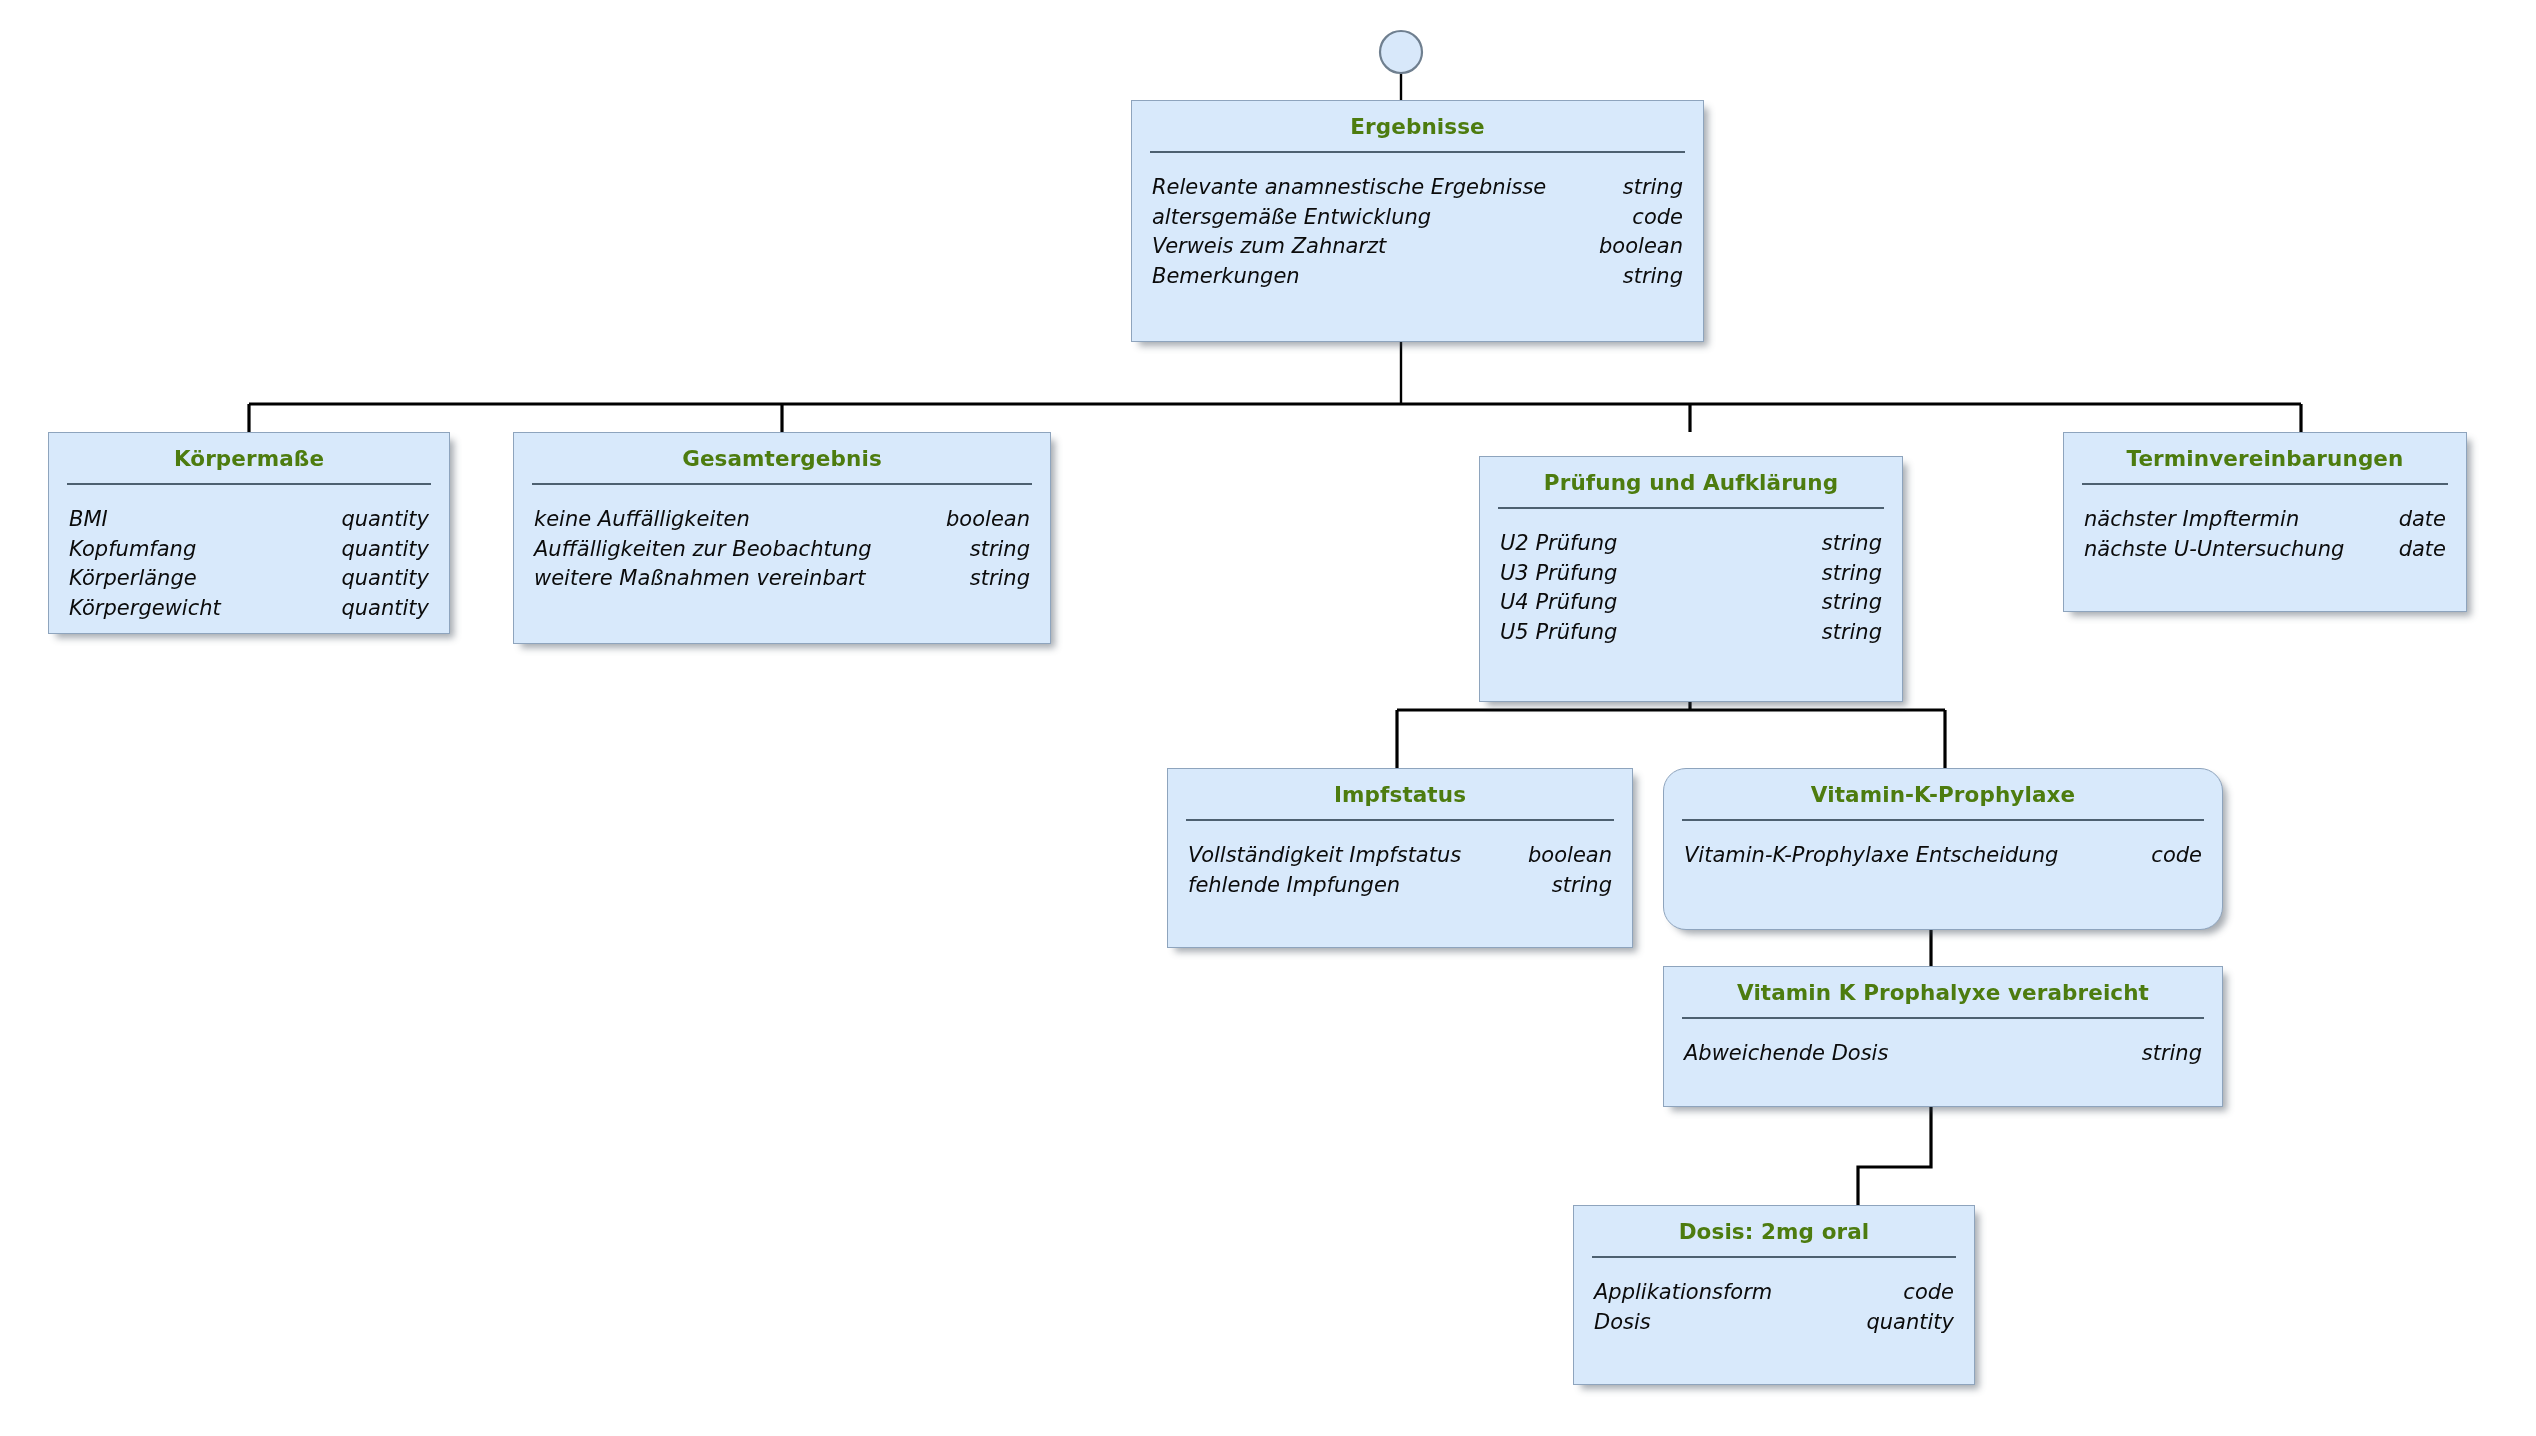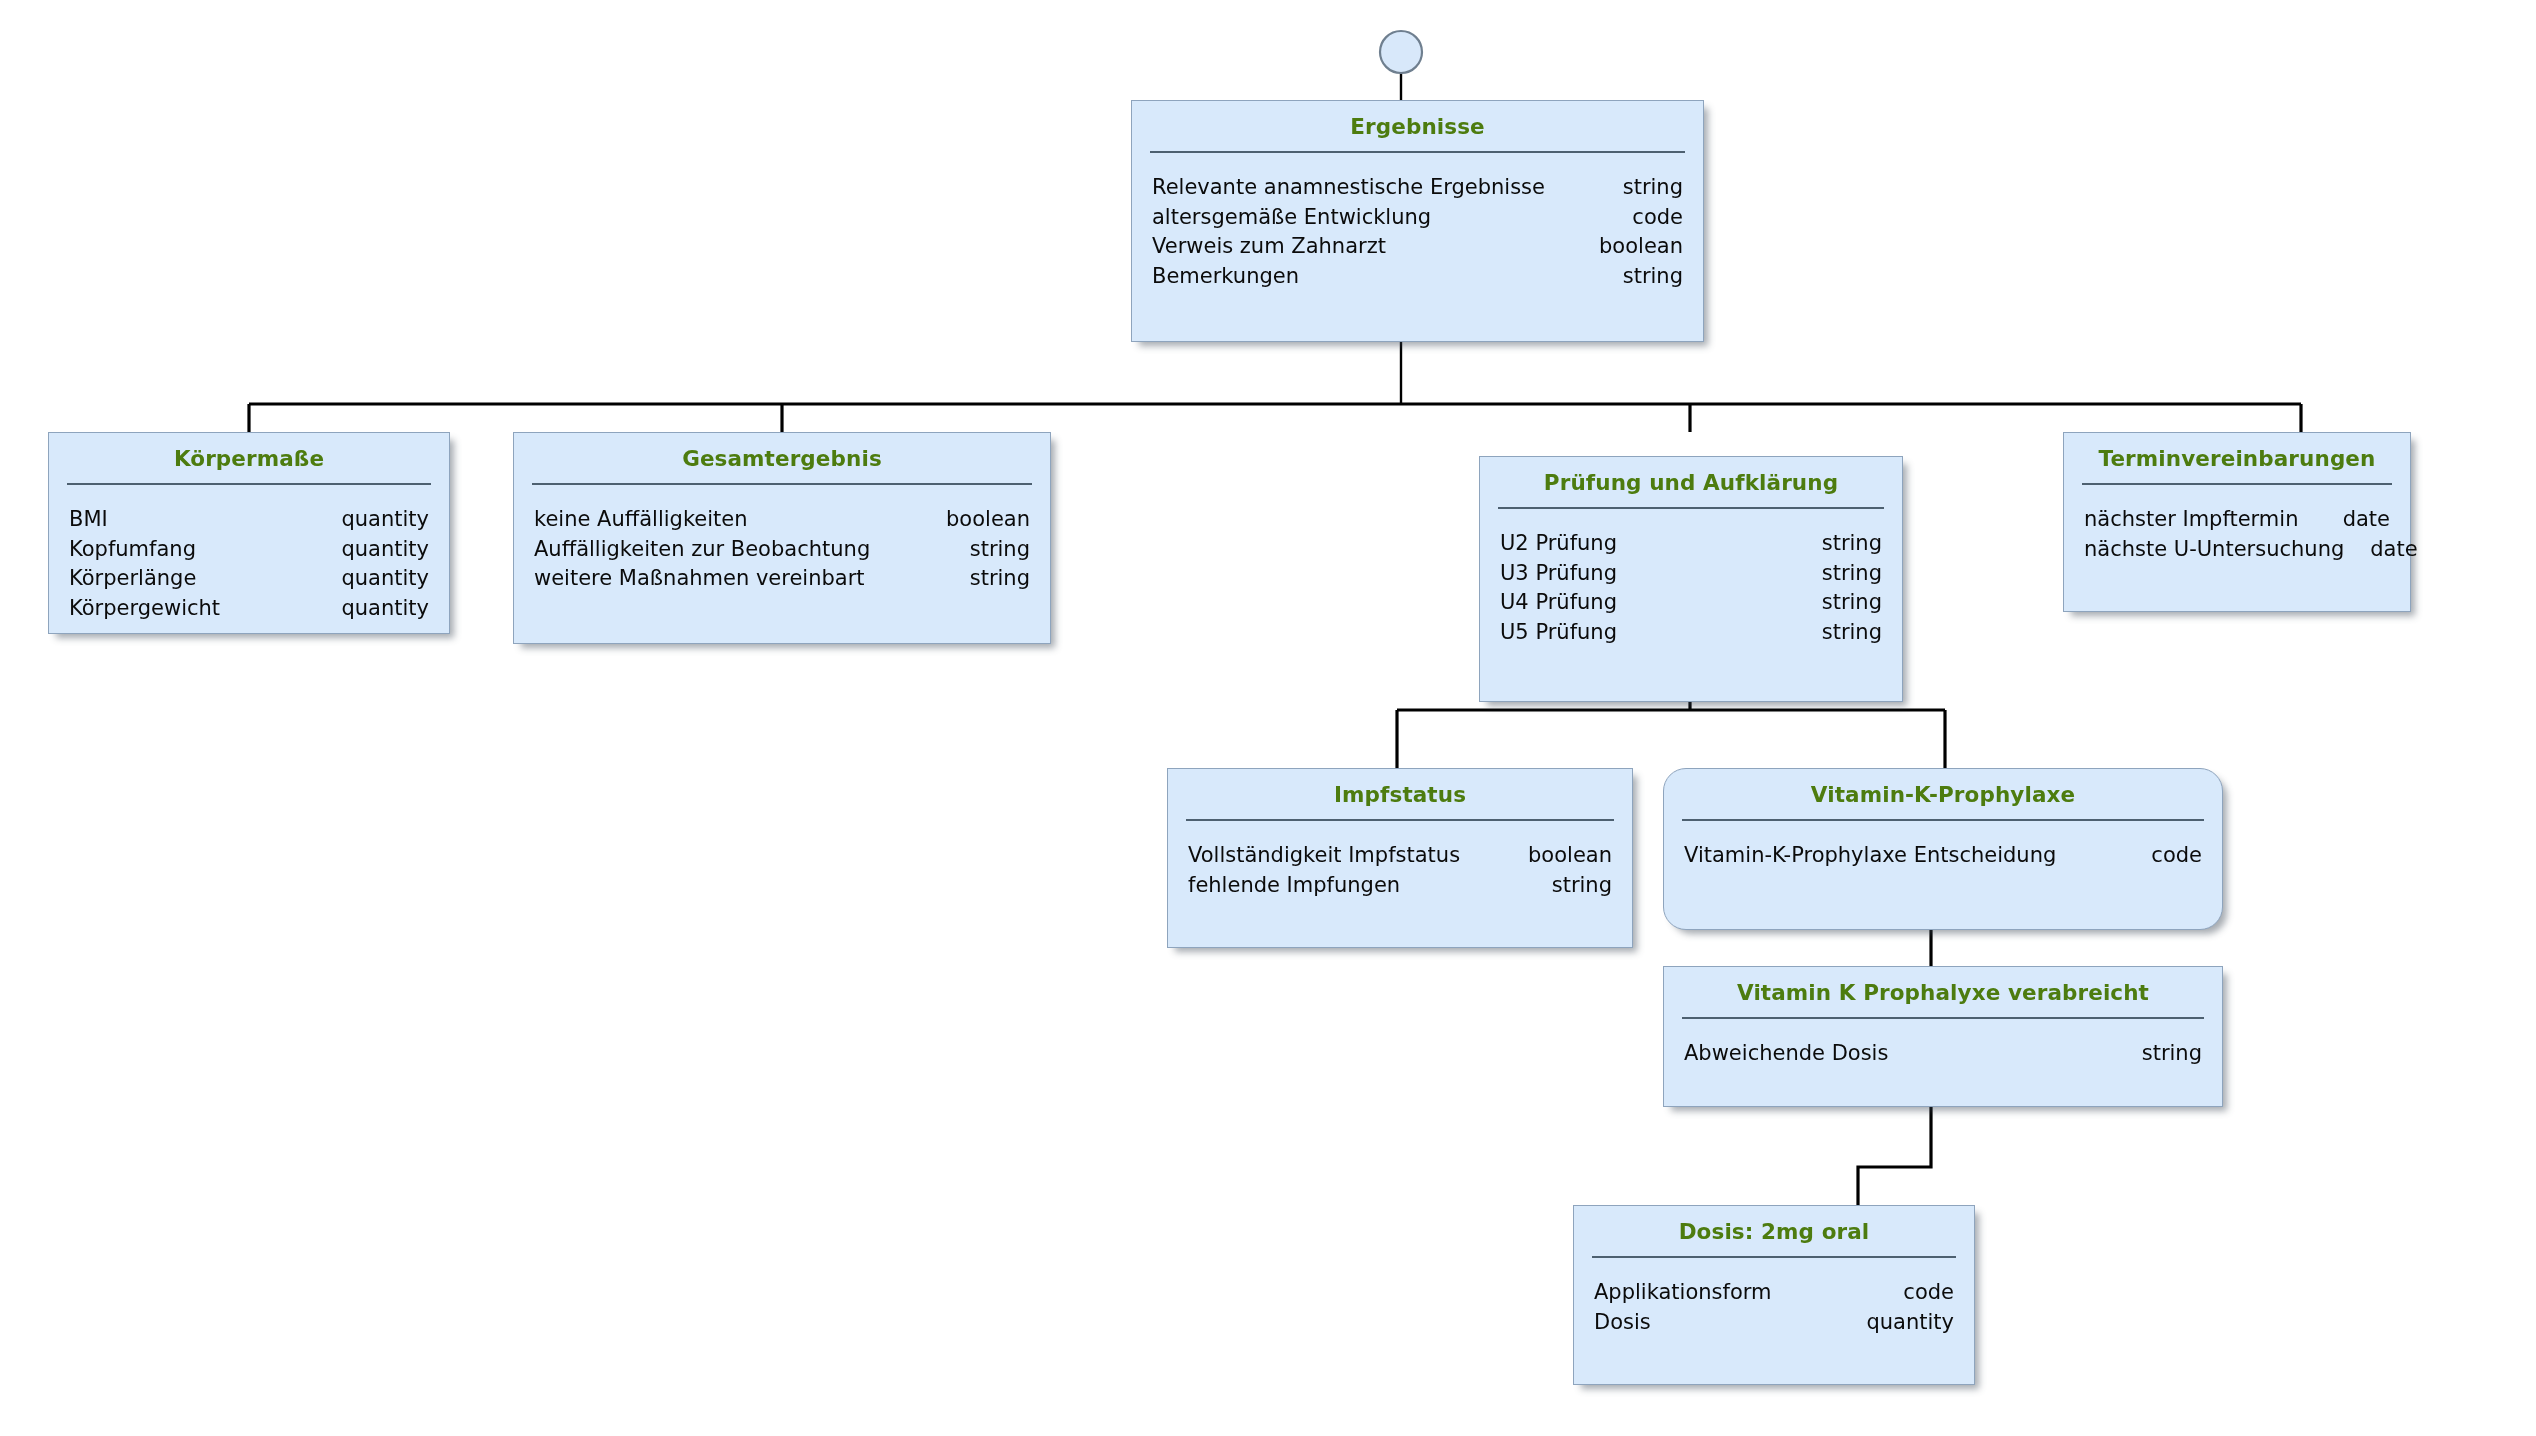--- a/index.html
+++ b/index.html
@@ -57,20 +57,21 @@
     padding: 14px 16px 0 16px;
     line-height: 1.15;
   }
   .uml-sep {
     height: 0;
     border-top: 2px solid #4d6070;
     margin: 11px 18px 0 18px;
   }
   .uml-attrs {
     padding: 20px 20px 16px 20px;
+    font-style: italic;
   }
   .uml-attr {
     display: flex;
     justify-content: space-between;
     align-items: baseline;
     font-size: 21px;
     color: #0b0b0b;
     line-height: 1.42;
     white-space: nowrap;
   }
@@ -185,21 +186,21 @@
         <span class="a-name">U4 Prüfung</span>
         <span class="a-type">string</span>
       </div>
       <div class="uml-attr">
         <span class="a-name">U5 Prüfung</span>
         <span class="a-type">string</span>
       </div>
     </div>
   </div>
 
-  <div class="uml-box" style="left:2063px; top:432px; width:348px; height:180px;">
+  <div class="uml-box" style="left:2063px; top:432px; width:404px; height:180px;">
     <div class="uml-title">Terminvereinbarungen</div>
     <div class="uml-sep"></div>
     <div class="uml-attrs">
       <div class="uml-attr">
         <span class="a-name">nächster Impftermin</span>
         <span class="a-type">date</span>
       </div>
       <div class="uml-attr">
         <span class="a-name">nächste U-Untersuchung</span>
         <span class="a-type">date</span>

